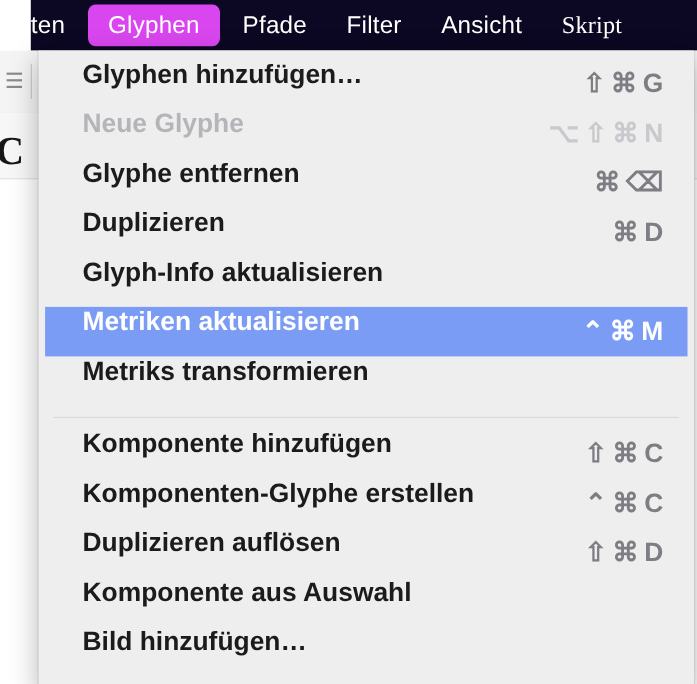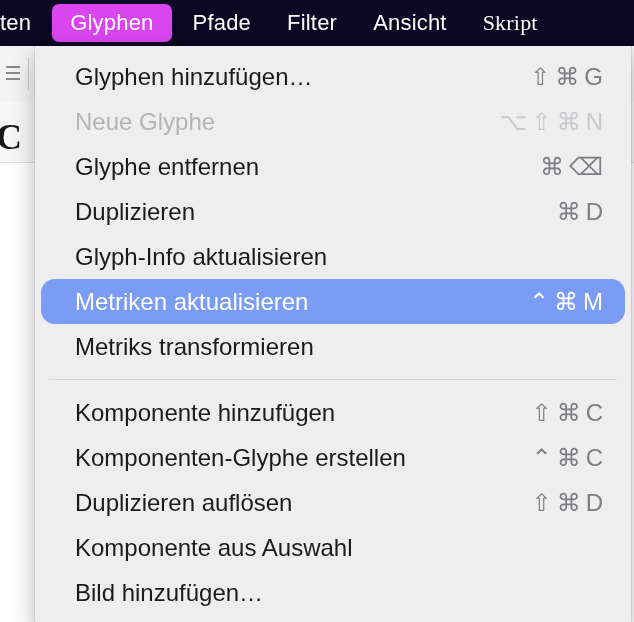--- a/index.html
+++ b/index.html
@@ -16,20 +16,21 @@
   .menubar {
     position: relative;
     height: 46px;
     background: #0c0722;
     color: #ffffff;
     display: flex;
     align-items: center;
     font-size: 22px;
     font-weight: 400;
     letter-spacing: 0.2px;
+    margin-left: 28px;
   }
   .menubar .mb-item {
     padding: 0 18px;
     height: 100%;
     display: flex;
     align-items: center;
     white-space: nowrap;
   }
   .menubar .mb-item.truncated-left {
     padding-left: 0;
@@ -114,43 +115,43 @@
     background: #eeeeef;
     border-radius: 12px;
     border-top-left-radius: 0;
     border-top-right-radius: 0;
     box-shadow: 0 8px 26px rgba(0,0,0,0.28), 0 0 0 1px rgba(0,0,0,0.08);
     padding: 8px 0 16px 0;
     box-sizing: border-box;
   }
   .dd-row {
     display: flex;
-    align-items: center;
     height: 45px;
     padding: 0 28px 0 40px;
     font-size: 24px;
     color: #1b1b1b;
     white-space: nowrap;
+    font-weight: bold;
   }
   .dd-row .label { flex: 1; }
   .dd-row .shortcut {
     display: flex;
     align-items: center;
     gap: 0px;
     color: #7d7d83;
     font-size: 24px;
     letter-spacing: 5px;
   }
   .dd-row .shortcut span:last-child { letter-spacing: 0; }
   .dd-row.disabled { color: #b5b5b9; }
   .dd-row.disabled .shortcut { color: #c9c9cd; }
   .dd-row.highlight {
     background: #7b9cf5;
     color: #ffffff;
-    border-radius: 14px;
+    border-radius: 0;
     margin: 0 6px;
     padding-left: 34px;
     padding-right: 22px;
   }
   .dd-row.highlight .shortcut { color: #ffffff; }
   .dd-sep {
     height: 1px;
     margin: 10px 14px;
     background: #d7d7da;
   }

